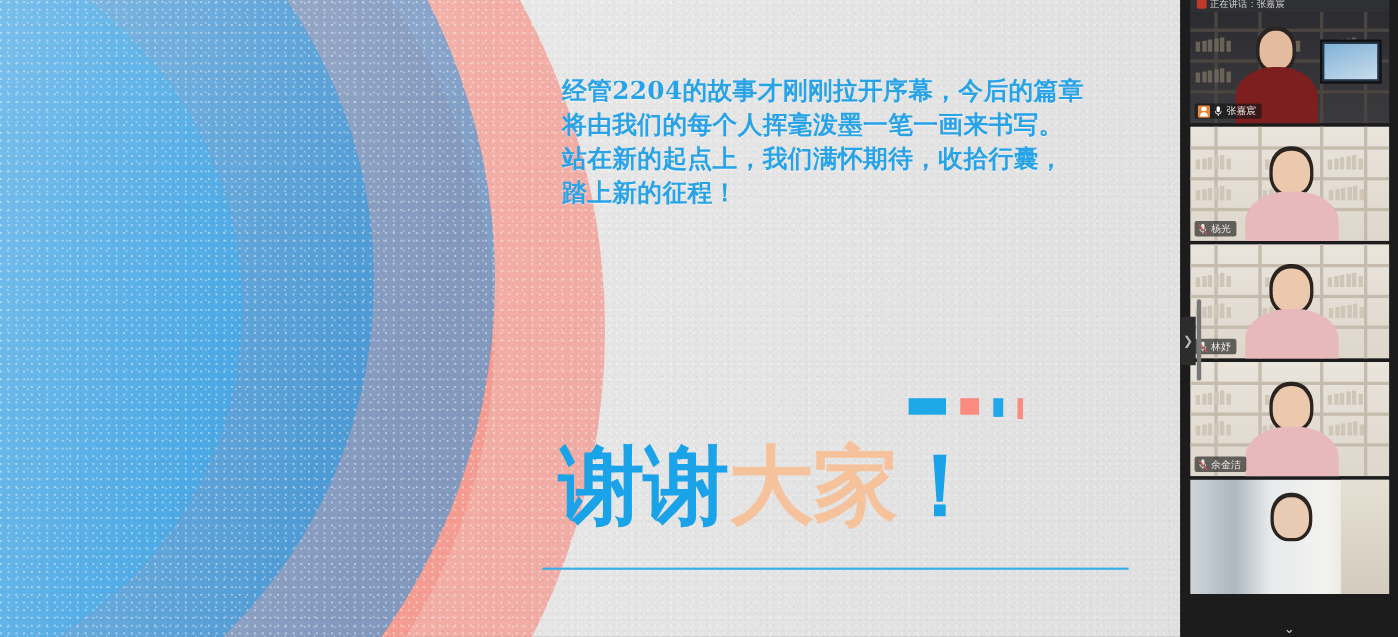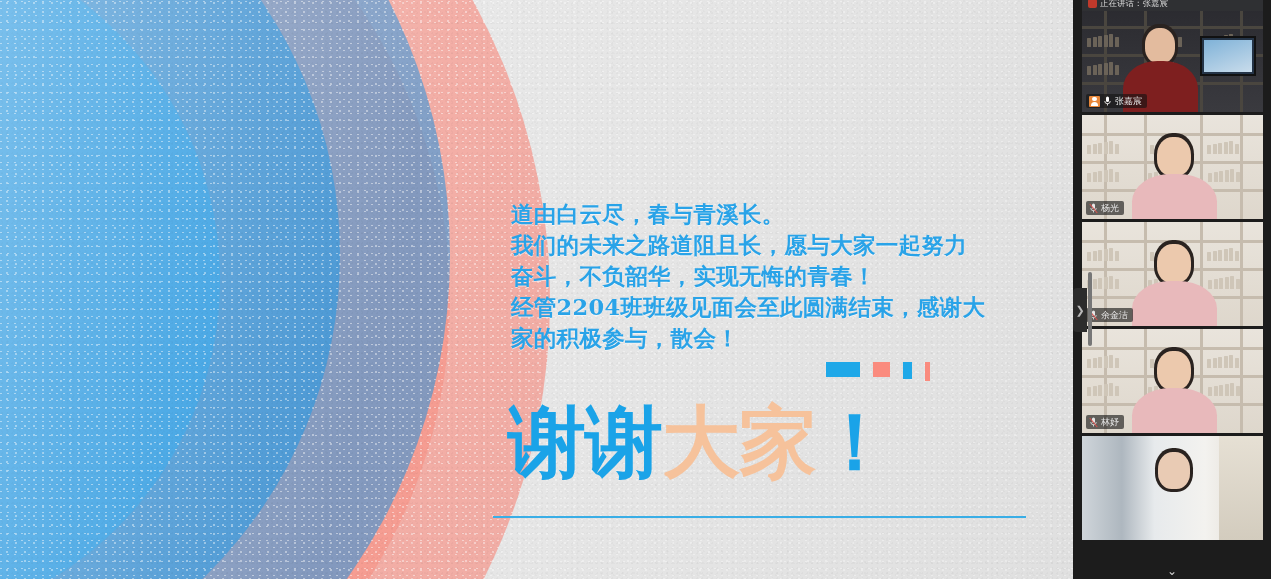--- a/index.html
+++ b/index.html
@@ -239,26 +239,25 @@
         <div class="arc" style="width: 1240px; height: 1240px; background: rgba(250, 139, 126, 0.62); left: -70px; top: 300px;"></div>
         <div class="arc" style="width: 1040px; height: 1040px; background: rgba(250, 139, 126, 0.5); left: -70px; top: 300px;"></div>
         <div class="arc" style="width: 1120px; height: 1120px; background: rgba(36, 150, 226, 0.55); left: -110px; top: 255px;"></div>
         <div class="arc" style="width: 900px; height: 900px; background: rgba(36, 150, 226, 0.62); left: -110px; top: 255px;"></div>
         <div class="arc" style="width: 700px; height: 700px; background: rgba(41, 160, 232, 0.72); left: -130px; top: 280px;"></div>
       </div>
 
     <div class="noise"></div>
     <div class="vign"></div>
 
-
-    <div class="body-text" id="para2">道由白云尽，春与青溪长。
-我们的未来之路道阻且长，愿与大家一起努力
-奋斗，不负韶华，实现无悔的青春！
-经管2204班班级见面会至此圆满结束，感谢大
-家的积极参与，散会！</div>
+    <div class="body-text" id="para1">经管2204的故事才刚刚拉开序幕，今后的篇章
+将由我们的每个人挥毫泼墨一笔一画来书写。
+站在新的起点上，我们满怀期待，收拾行囊，
+踏上新的征程！</div>
+
 
     <div id="bars">
         <div class="bar" style="width: 34px; height: 15px; background: rgb(31, 168, 232);"></div>
         <div class="bar" style="width: 17px; height: 15px; background: rgb(250, 139, 126);"></div>
         <div class="bar" style="width: 9px; height: 17px; background: rgb(31, 168, 232);"></div>
         <div class="bar" style="width: 5px; height: 19px; background: rgb(250, 139, 126);"></div>
       </div>
 
     <div id="title">
       <span class="t-blue">谢谢</span><span class="t-peach">大家</span><span class="t-bang">！</span>
@@ -490,21 +489,21 @@
             <div class="person-head" style="left: 75px; top: 22px; width: 34px; height: 39px; background: rgb(236, 201, 173);"></div>
             <div class="person-body" style="left: 49.5px; top: 59px; width: 85px; height: 60px; background: rgb(232, 185, 187);"></div>
           </div>
           <div class="namebar">
             <svg class="micicon" viewBox="0 0 18 22">
               <rect x="6" y="1" width="6" height="11" rx="3" fill="#e6e6e6"></rect>
               <path d="M3.5 10a5.5 5.5 0 0 0 11 0" stroke="#e6e6e6" stroke-width="1.6" fill="none"></path>
               <rect x="8.2" y="15" width="1.6" height="4" fill="#e6e6e6"></rect>
               <path d="M1.5 2 L16.5 20" stroke="#d9534f" stroke-width="2.2"></path>
             </svg>
-            <span>余金洁</span>
+            <span>林妤</span>
           </div>
         </div>
         <div class="tile">
           <div class="video scene-shelf">
             <div class="shelf-unit">
               <div class="shelf-h" style="top: 18px; background: rgb(198, 188, 174);"></div>
               <div class="shelf-h" style="top: 46px; background: rgb(198, 188, 174);"></div>
               <div class="shelf-h" style="top: 74px; background: rgb(198, 188, 174);"></div>
               <div class="shelf-v" style="left: 22px; background: rgb(198, 188, 174);"></div>
               <div class="shelf-v" style="left: 62px; background: rgb(198, 188, 174);"></div>
@@ -563,21 +562,21 @@
             <div class="person-head" style="left: 75px; top: 22px; width: 34px; height: 39px; background: rgb(236, 201, 173);"></div>
             <div class="person-body" style="left: 49.5px; top: 59px; width: 85px; height: 60px; background: rgb(232, 185, 187);"></div>
           </div>
           <div class="namebar">
             <svg class="micicon" viewBox="0 0 18 22">
               <rect x="6" y="1" width="6" height="11" rx="3" fill="#e6e6e6"></rect>
               <path d="M3.5 10a5.5 5.5 0 0 0 11 0" stroke="#e6e6e6" stroke-width="1.6" fill="none"></path>
               <rect x="8.2" y="15" width="1.6" height="4" fill="#e6e6e6"></rect>
               <path d="M1.5 2 L16.5 20" stroke="#d9534f" stroke-width="2.2"></path>
             </svg>
-            <span>林妤</span>
+            <span>余金洁</span>
           </div>
         </div>
         <div class="tile">
           <div class="video scene-curtain">
             <div style="position: absolute; right: 0px; top: 0px; width: 44px; height: 104px; background: linear-gradient(rgb(230, 224, 212), rgb(211, 204, 190));"></div>
             <div class="person-head" style="left: 73px; top: 12px; width: 38px; height: 44px; background: rgb(42, 35, 32);"></div>
             <div class="person-head" style="left: 76px; top: 16px; width: 32px; height: 37px; background: rgb(233, 203, 180);"></div>
           </div>
         </div>
       </div>

